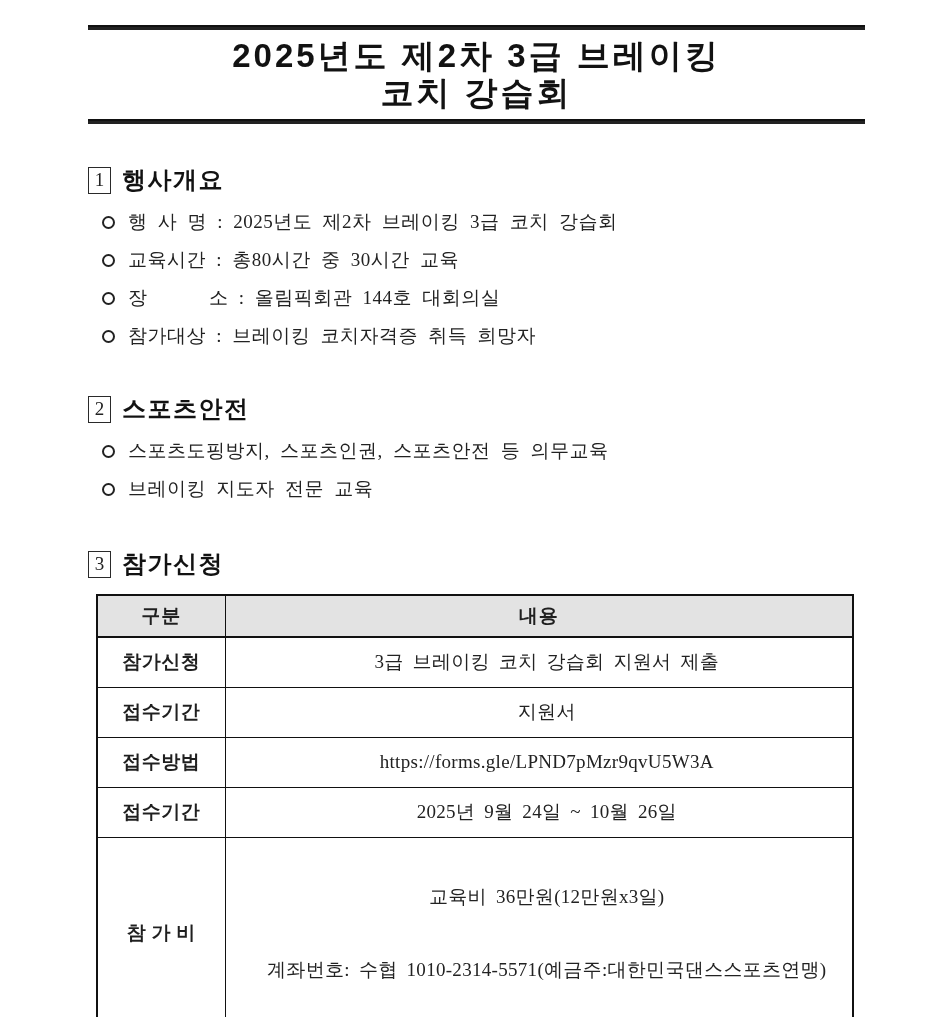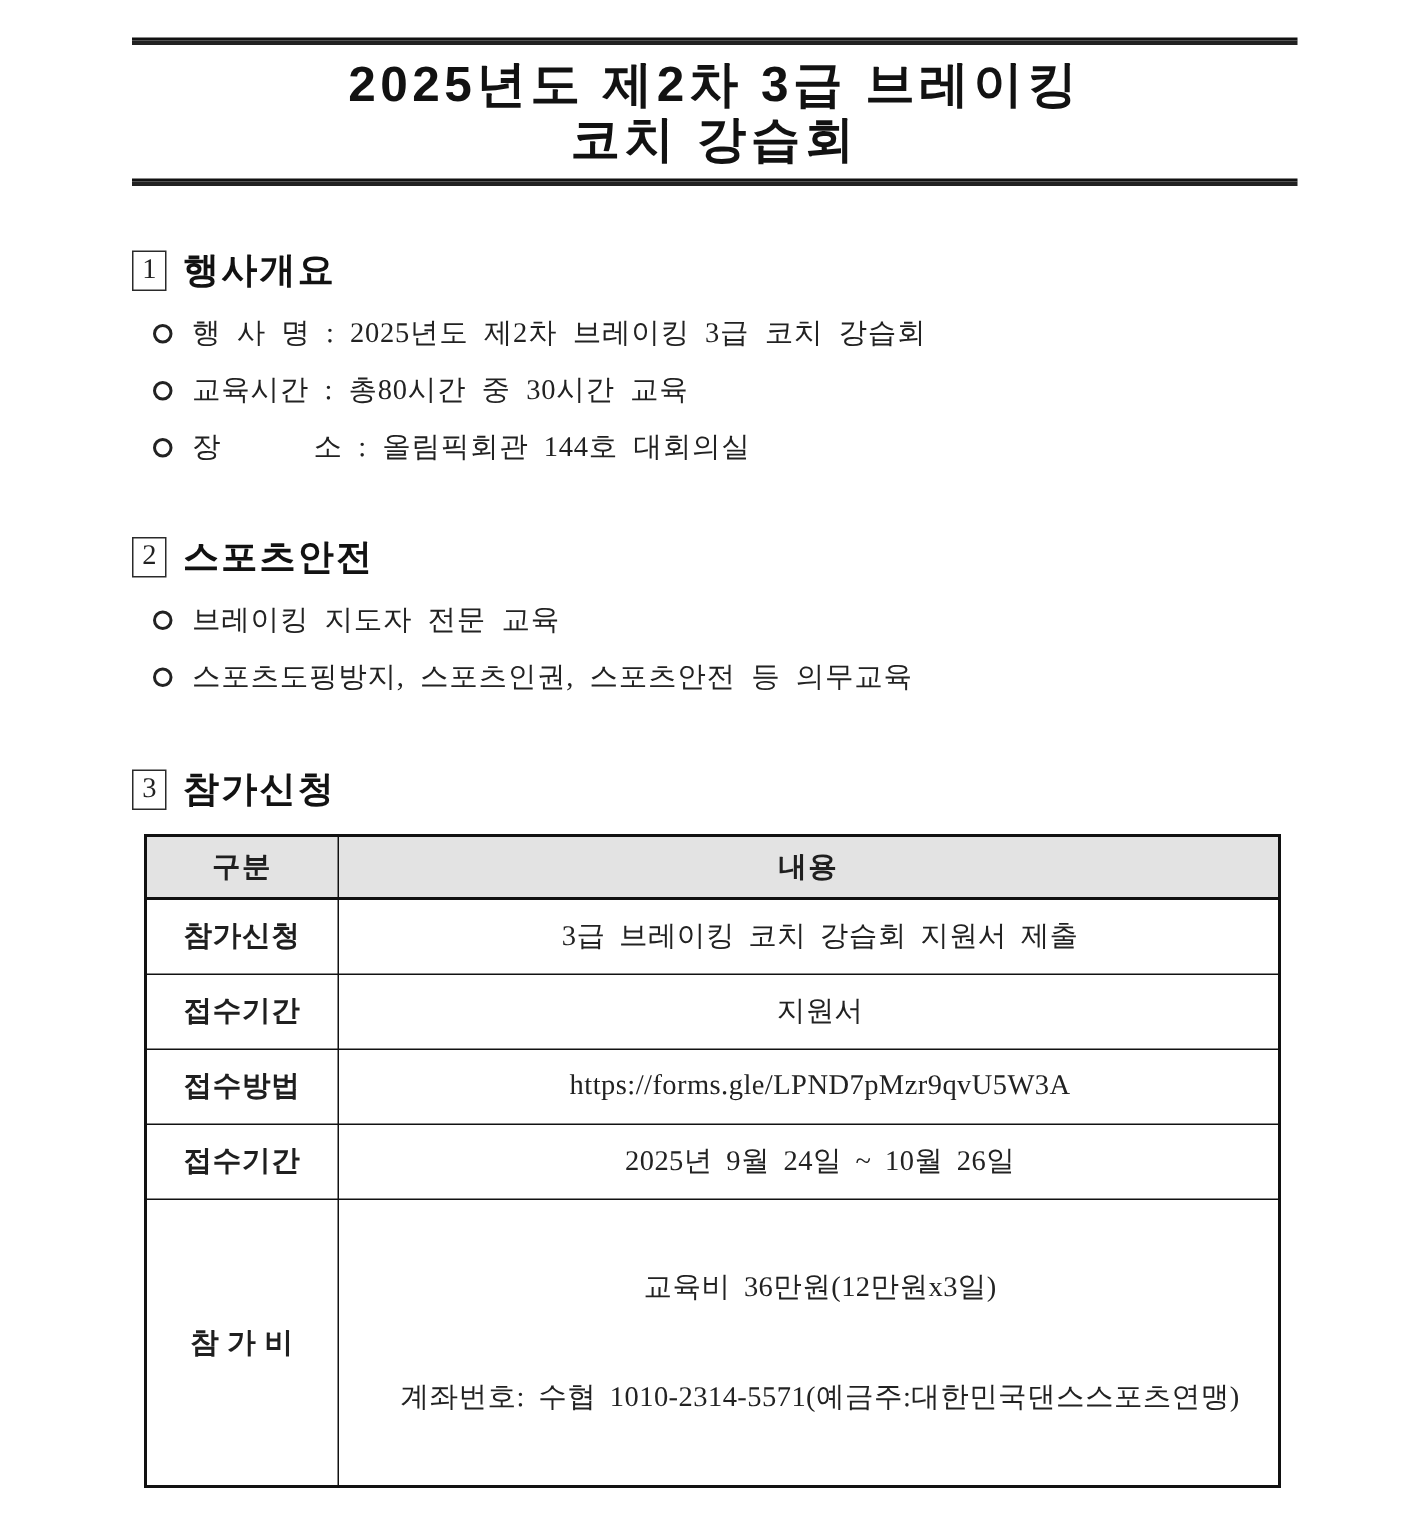--- a/index.html
+++ b/index.html
@@ -148,36 +148,40 @@
         <span class="bullet-text">행 사 명 : 2025년도 제2차 브레이킹 3급 코치 강습회</span>
       </li>
       <li class="bullet-row">
         <span class="circle"></span>
         <span class="bullet-text">교육시간 : 총80시간 중 30시간 교육</span>
       </li>
       <li class="bullet-row">
         <span class="circle"></span>
         <span class="bullet-text">장      소 : 올림픽회관 144호 대회의실</span>
       </li>
+      <li class="bullet-row">
+        <span class="circle"></span>
+        <span class="bullet-text">참가대상 : 브레이킹 코치자격증 취득 희망자</span>
+      </li>
     </ul>
   </section>
 
   <section class="sec-education">
     <div class="sec-heading">
       <span class="numbox">2</span>
       <span class="sec-title">스포츠안전</span>
     </div>
     <ul class="bullets">
       <li class="bullet-row">
         <span class="circle"></span>
+        <span class="bullet-text">스포츠도핑방지, 스포츠인권, 스포츠안전 등 의무교육</span>
+      </li>
+      <li class="bullet-row">
+        <span class="circle"></span>
         <span class="bullet-text">브레이킹 지도자 전문 교육</span>
-      </li>
-      <li class="bullet-row">
-        <span class="circle"></span>
-        <span class="bullet-text">스포츠도핑방지, 스포츠인권, 스포츠안전 등 의무교육</span>
       </li>
     </ul>
   </section>
 
   <section class="sec-application">
     <div class="sec-heading">
       <span class="numbox">3</span>
       <span class="sec-title">참가신청</span>
     </div>
     <table class="app-table">

